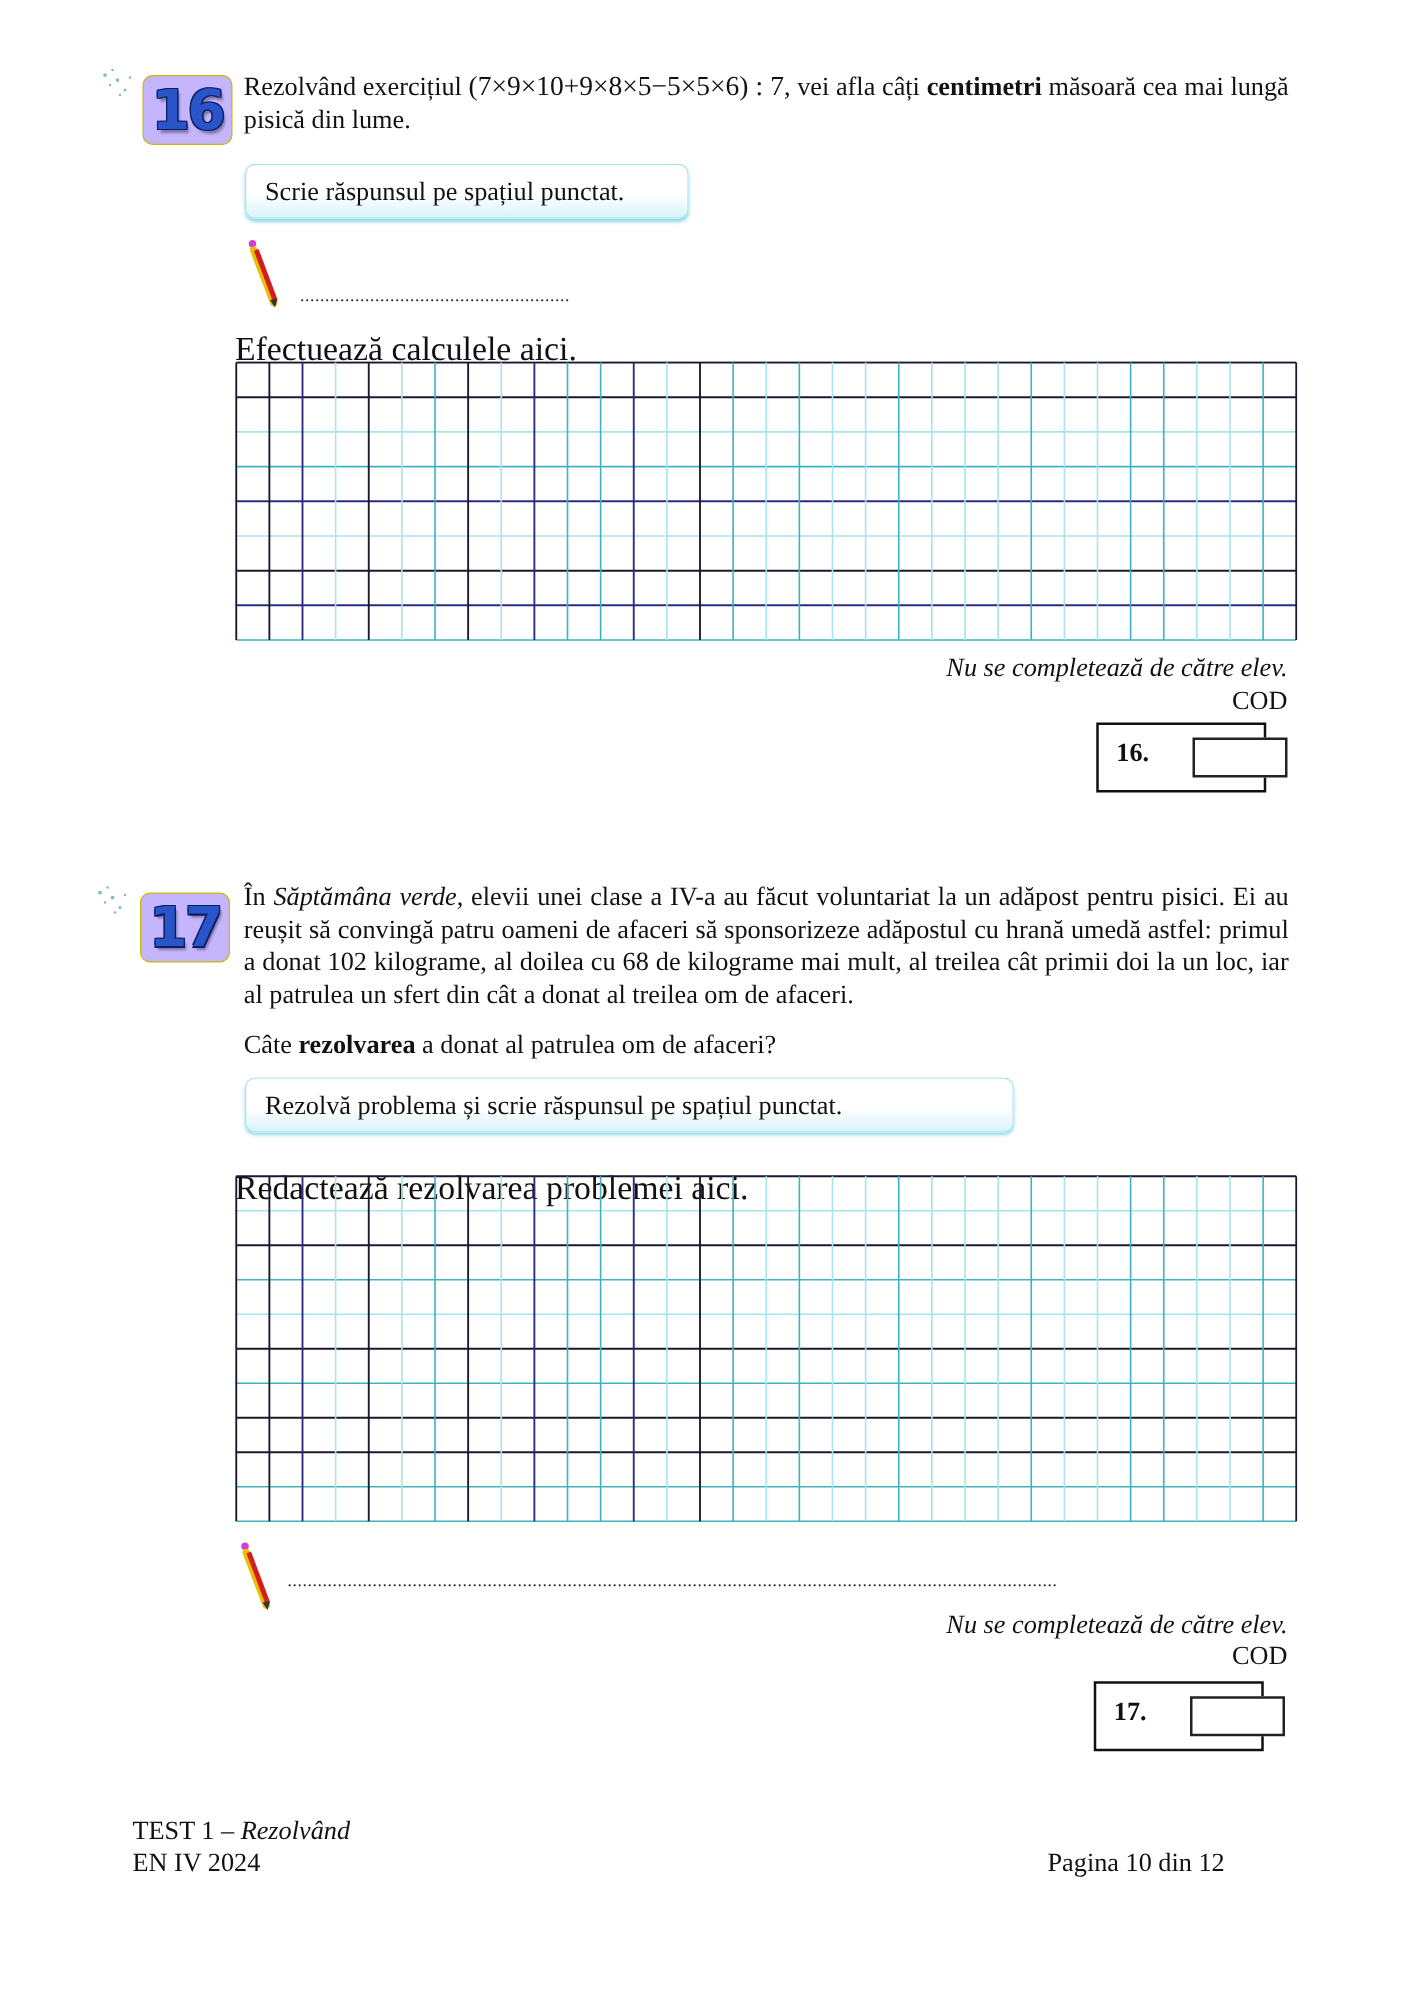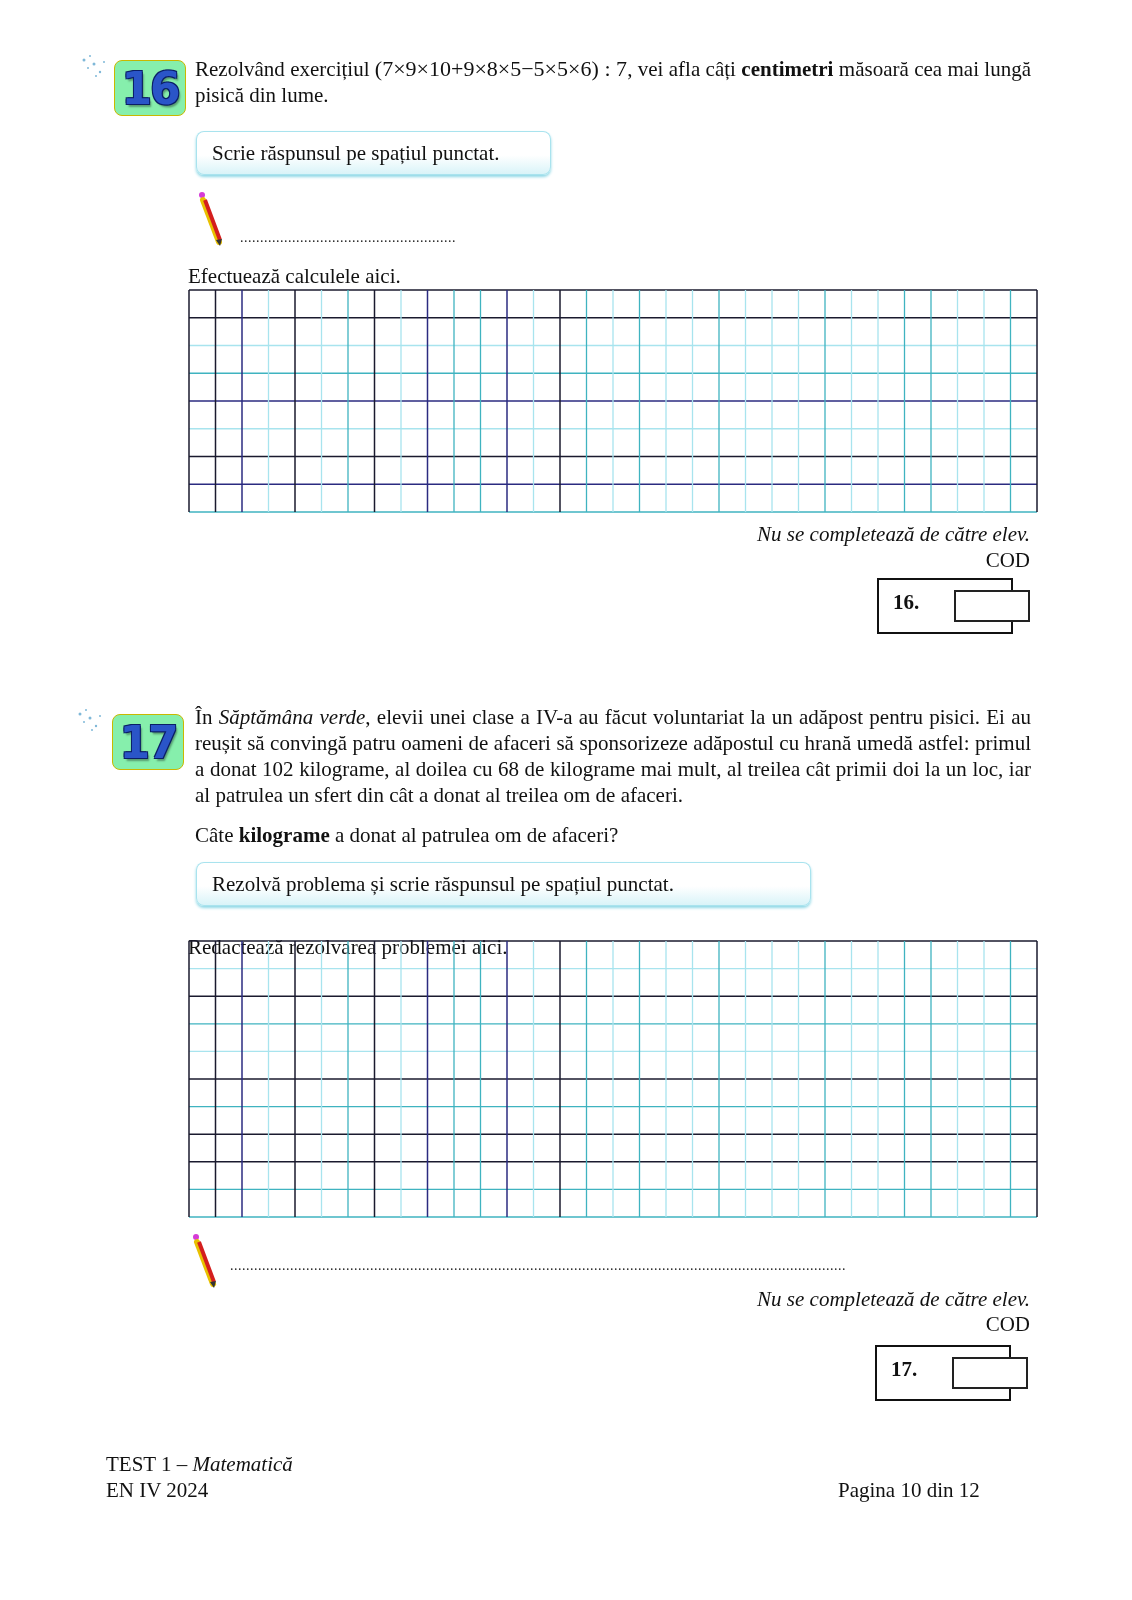--- a/index.html
+++ b/index.html
@@ -1,29 +1,29 @@
 <!DOCTYPE html>
 <html><head>
 <meta charset="utf-8">
 <style>
   html, body { margin: 0; padding: 0; background: #ffffff; }
   body { width: 1132px; height: 1600px; position: relative; overflow: hidden;
          font-family: "Liberation Serif", "DejaVu Serif", serif; color: #111; }
-  .badge { position: absolute; width: 70px; height: 54px; background: #86efac; border-radius: 8px;
+  .badge { position: absolute; width: 70px; height: 54px; background: #c4b5fd; border-radius: 8px;
            border: 1px solid #c9b800; display: flex; align-items: center; justify-content: center;
            font-family: "DejaVu Sans", sans-serif; font-weight: bold; font-size: 44px; letter-spacing: -2px;
            color: #2a55c8; text-shadow: 1px 1px 0 #0b1f66, -1px -1px 0 #0b1f66, 1px -1px 0 #0b1f66, -1px 1px 0 #0b1f66, 2px 3px 2px rgba(0,0,0,0.35); }
   .sparkle { position: absolute; width: 34px; height: 30px; }
   .text { position: absolute; font-size: 21px; line-height: 26px; text-align: justify; }
   .text b { font-weight: bold; }
   .instr { position: absolute; height: 44px; border-radius: 8px;
            background: linear-gradient(#ffffff 55%, #d7f3f8);
            box-shadow: 0 2px 3px #8fd8e6, 0 0 0 1px #a9e3ee inset;
            font-size: 21px; line-height: 44px; padding-left: 16px; box-sizing: border-box; }
-  .label { position: absolute; font-size: 21px; }
+  .label { position: absolute; font-size: 27px; }
   .dots { position: absolute; font-size: 14px; letter-spacing: 0.5px; overflow: hidden; white-space: nowrap; color: #222; }
   .pencil { position: absolute; width: 28px; height: 56px; }
   .note { position: absolute; right: 102px; font-style: italic; font-size: 21px; }
   .cod { position: absolute; right: 102px; font-size: 21px; }
   .codebox { position: absolute; width: 136px; height: 56px; border: 2px solid #111; box-sizing: border-box; }
   .codebox .num { position: absolute; left: 14px; top: 10px; font-weight: bold; font-size: 21px; }
   .codebox .field { position: absolute; left: 75px; top: 10px; width: 76px; height: 32px; border: 2px solid #222; box-sizing: border-box; background: #fff; }
   .grid { position: absolute; }
   .footer { position: absolute; font-size: 21px; }
 </style>
@@ -120,21 +120,21 @@
       <circle cx="26" cy="10" r="1"></circle>
       <circle cx="18" cy="24" r="1"></circle>
     </g>
 </svg>
 <div class="badge" style="left:112px;top:714px;">17</div>
 
 <div class="text" style="left:195px;top:704px;width:836px;">
   <span>În </span><i>Săptămâna verde</i><span>, elevii unei clase a IV-a au făcut voluntariat la un adăpost pentru pisici. Ei au reușit să convingă patru oameni de afaceri să sponsorizeze adăpostul cu hrană umedă astfel: primul a donat 102 kilograme, al doilea cu 68 de kilograme mai mult, al treilea cât primii doi la un loc, iar al patrulea un sfert din cât a donat al treilea om de afaceri.</span>
 </div>
 <div class="text" style="left:195px;top:822px;width:836px;">
-  <span>Câte </span><b>kilograme</b><span> a donat al patrulea om de afaceri?</span>
+  <span>Câte </span><b>rezolvarea</b><span> a donat al patrulea om de afaceri?</span>
 </div>
 
 <div class="instr" style="left:196px;top:862px;width:615px;">Rezolvă problema și scrie răspunsul pe spațiul punctat.</div>
 
 <div class="label" style="left:188px;top:935px;">Redactează rezolvarea problemei aici.</div>
 <svg class="grid" id="grid17" style="left:188px;top:940px;" width="850" height="278">
     <line x1="1" x2="849" y1="1" y2="1" stroke="#1a1a2e" stroke-width="1.6"></line>
     <line x1="1" x2="849" y1="28.6" y2="28.6" stroke="#a8e4ee" stroke-width="1.3"></line>
     <line x1="1" x2="849" y1="56.2" y2="56.2" stroke="#1a1a2e" stroke-width="1.6"></line>
     <line x1="1" x2="849" y1="83.80000000000001" y2="83.80000000000001" stroke="#3fb3c0" stroke-width="1.3"></line>
@@ -189,16 +189,16 @@
 <div class="dots" style="left:230px;top:1258px;width:760px;">..........................................................................................................................................................</div>
 
 <div class="note" style="top:1287px;">Nu se completează de către elev.</div>
 <div class="cod" style="top:1312px;">COD</div>
 <div class="codebox" style="left:875px;top:1345px;">
   <span class="num">17.</span>
   <span class="field"></span>
 </div>
 
 <div class="footer" style="left:106px;top:1452px;">
-  <span>TEST 1 – </span><i>Matematică</i>
+  <span>TEST 1 – </span><i>Rezolvând</i>
 </div>
 <div class="footer" style="left:106px;top:1478px;">EN IV 2024</div>
 <div class="footer" style="left:838px;top:1478px;">Pagina 10 din 12</div>
 
 </body></html>

